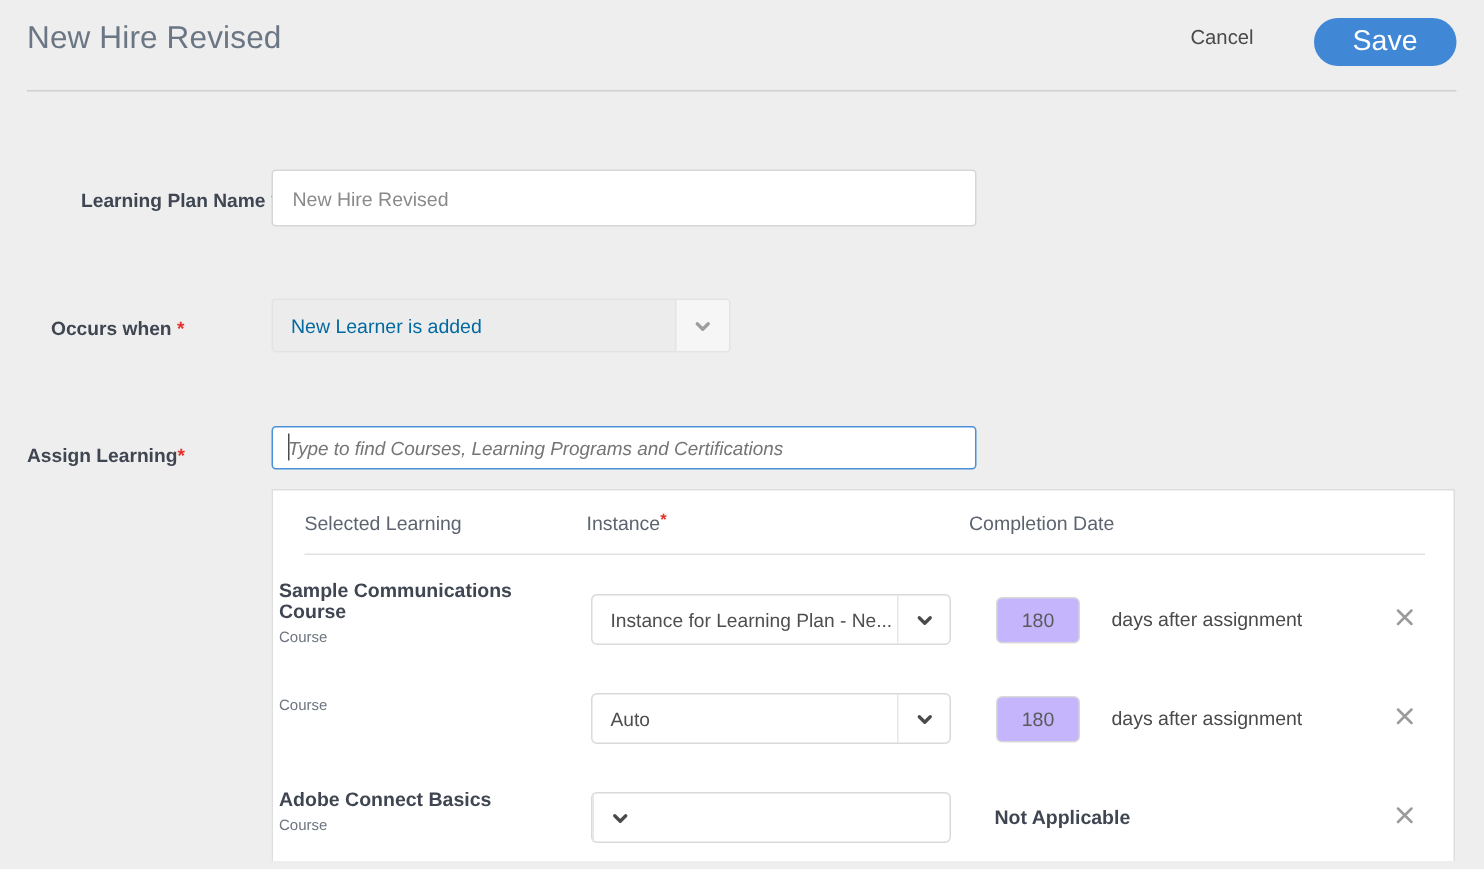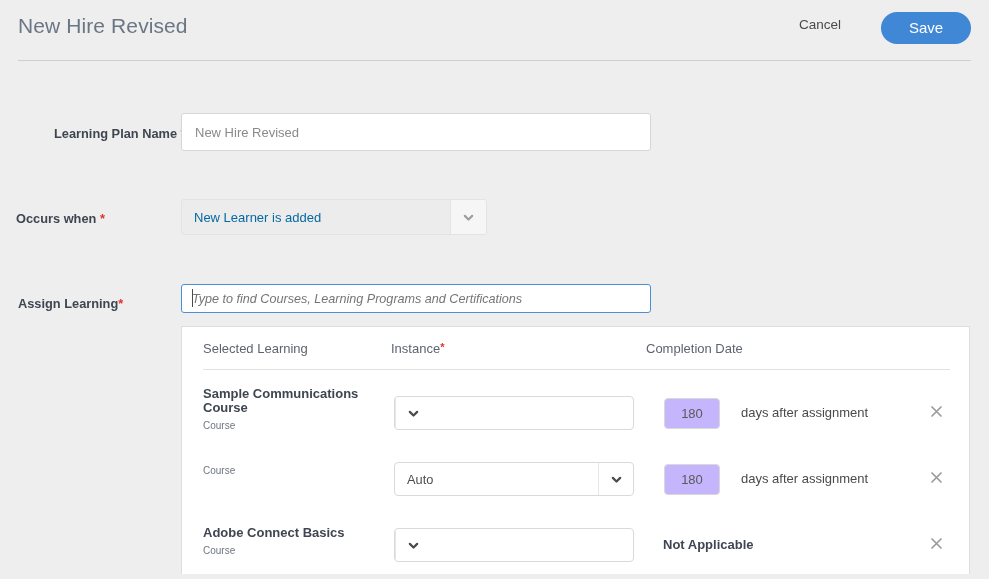--- a/index.html
+++ b/index.html
@@ -56,21 +56,21 @@
     cursor: pointer;
     padding: 6px 8px;
     line-height: 1;
   }
   .save-button {
     background: #4087d6;
     border: none;
     border-radius: 18px;
     color: #ffffff;
     font-family: "Liberation Sans", sans-serif;
-    font-size: 15px;
+    font-size: 19px;
     padding: 0 26px;
     height: 32px;
     min-width: 90px;
     cursor: pointer;
     line-height: 32px;
   }
   .header-divider {
     position: absolute;
     left: 18px;
     top: 60px;
@@ -86,21 +86,21 @@
     font-weight: bold;
     color: #3f4651;
     white-space: nowrap;
   }
   .req {
     color: #e4322b;
     font-weight: bold;
   }
 
   .label-lpname { left: 34px; top: 126px; padding-left: 20px; }
-  .label-occurs { left: 16px; top: 211px; }
+  .label-occurs { left: 34px; top: 211px; }
   .label-assign { left: 18px; top: 296px; }
 
   .text-input {
     position: absolute;
     box-sizing: border-box;
     background: #ffffff;
     border: 1px solid #d6d6d6;
     border-radius: 3px;
     font-family: "Liberation Sans", sans-serif;
     font-size: 13px;
@@ -231,21 +231,21 @@
     left: 0;
     width: 789px;
     height: 66px;
   }
   .row-1 { top: 52px; }
   .row-2 { top: 118px; }
   .row-3 { top: 184px; }
 
   .course-block {
     position: absolute;
-    left: 21px;
+    left: 4px;
     top: 11px;
     width: 175px;
   }
   .course-title {
     font-size: 13px;
     font-weight: bold;
     color: #3f4651;
     line-height: 14px;
   }
   .course-type {
@@ -395,20 +395,21 @@
       <div class="th th-completion">Completion Date</div>
       <div class="head-divider"></div>
     </div>
 
     <div class="row row-1">
       <div class="course-block">
         <div class="course-title">Sample Communications Course</div>
         <div class="course-type">Course</div>
       </div>
       <div class="instance-select">
+        <div class="sel-value">Instance for Learning Plan - Ne...</div>
         <div class="sel-arrow">
           <svg class="chev" viewBox="0 0 12 12">
               <path d="M2 4.2 L6 8.2 L10 4.2"></path>
             </svg>
         </div>
       </div>
       <input class="days-input" type="text" value="180" style="">
       <div class="days-text">days after assignment</div>
       <button class="remove-btn">
         <svg class="x-icon" viewBox="0 0 13 13">

